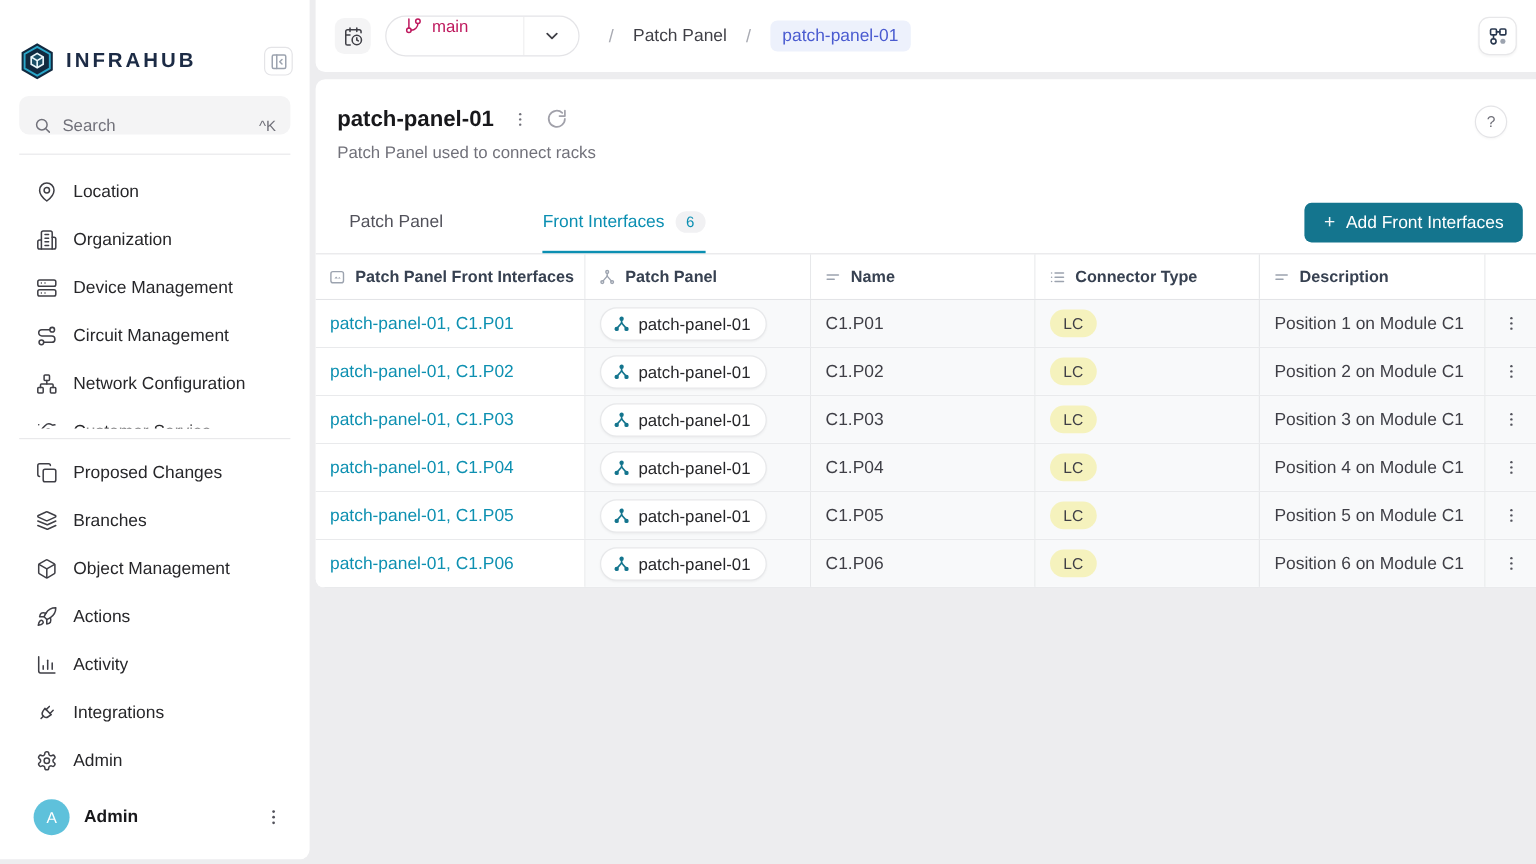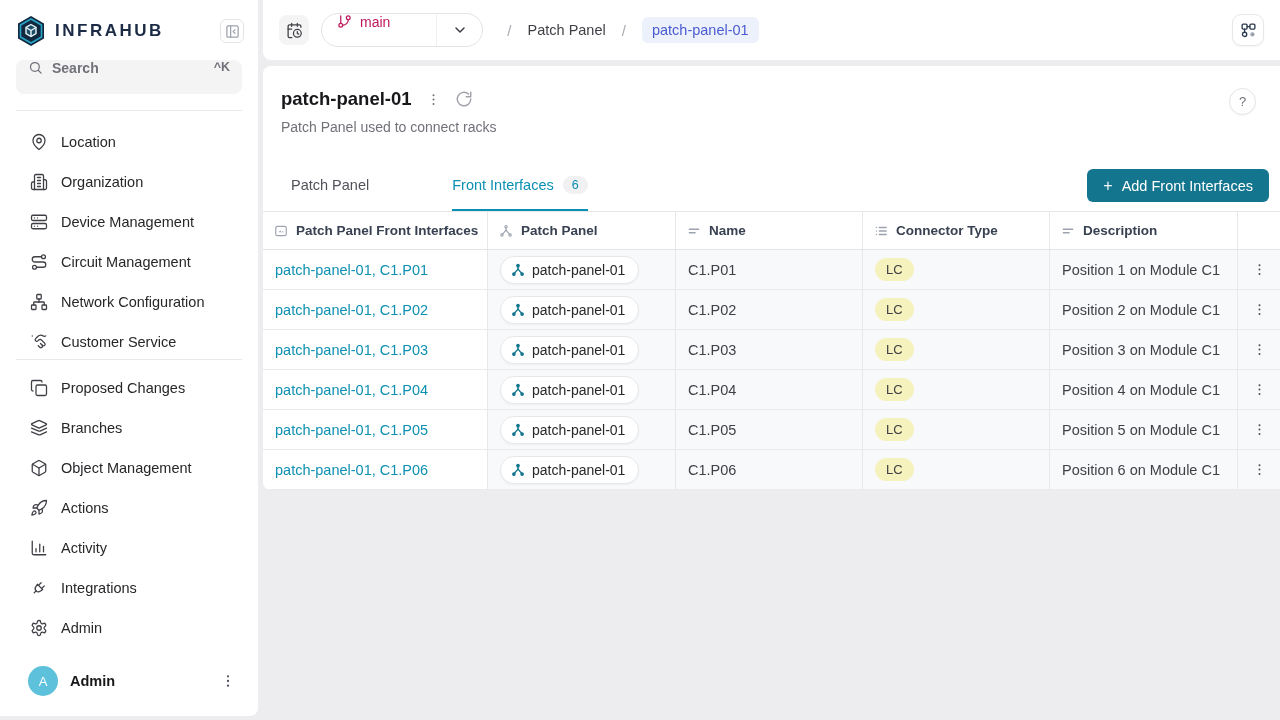--- a/index.html
+++ b/index.html
@@ -13,27 +13,27 @@
   }
   .icon svg { display:block; }
   .icon { display:inline-flex; align-items:center; justify-content:center; flex:none; }
 
   
   .sidebar {
     position:absolute; left:0; top:0; width:258px; height:716px;
     background:#FFFFFF; border-radius:0 0 8px 0;
     display:flex; flex-direction:column;
   }
-  .logo-row { display:flex; align-items:center; padding:15px 14px 0 16px; }
+  .logo-row { display:flex; align-items:center; padding:15px 14px 0 16px;margin-top:20px; }
   .logo-mark { width:30px; height:32px; }
   .logo-text { font-weight:bold; font-size:17px; letter-spacing:2.5px; color:#1C2B45; margin-left:9px; flex:1; }
   .collapse-btn { width:24px; height:24px; border:1px solid #E4E4E7; border-radius:6px; background:#fff; color:#9CA3AF; display:flex; align-items:center; justify-content:center; cursor:pointer; }
   .search-box {
     margin:13px 16px 0; height:34px; background:#F4F4F5; border-radius:8px;
-    display:flex; align-items:flex-start; padding:0 12px; gap:9px; color:#71717A; cursor:text;font-weight:bold;
+    display:flex; align-items:flex-end; padding:0 12px; gap:9px; color:#71717A; cursor:text;
   }
   .search-box .ph { flex:1; font-size:14px; }
   .search-box .kbd { font-size:12.5px; color:#71717A; }
   .side-div { border-top:1px solid #E9E9EB; margin:16px 16px 0; }
   .nav1 { margin-top:11px; height:229px; overflow:hidden; }
   .side-div2 { border-top:1px solid #E9E9EB; margin:8px 16px; }
   .nav-item {
     height:40px; display:flex; align-items:center; gap:13px;
     padding:0 16px 0 30px; cursor:pointer; color:#27272A; font-weight:500; font-size:14.5px;
   }

